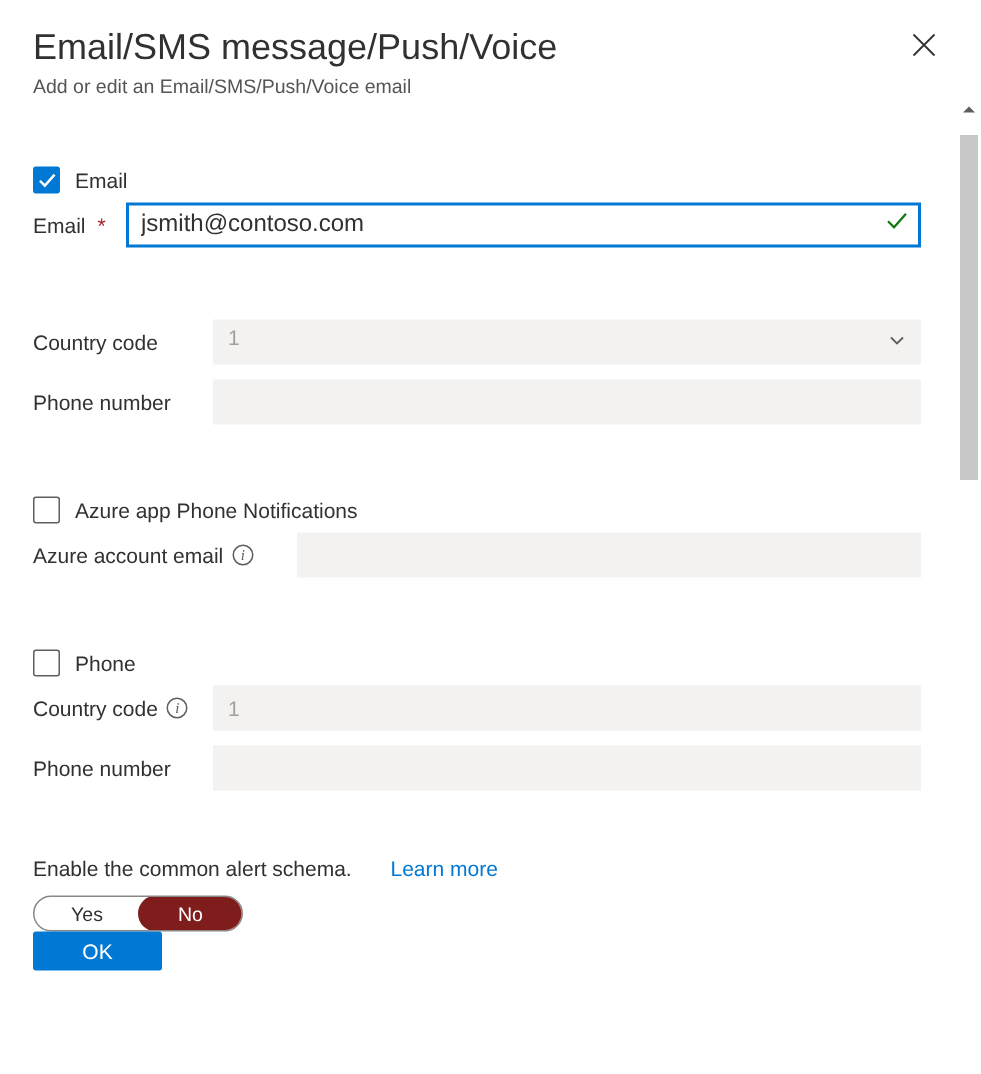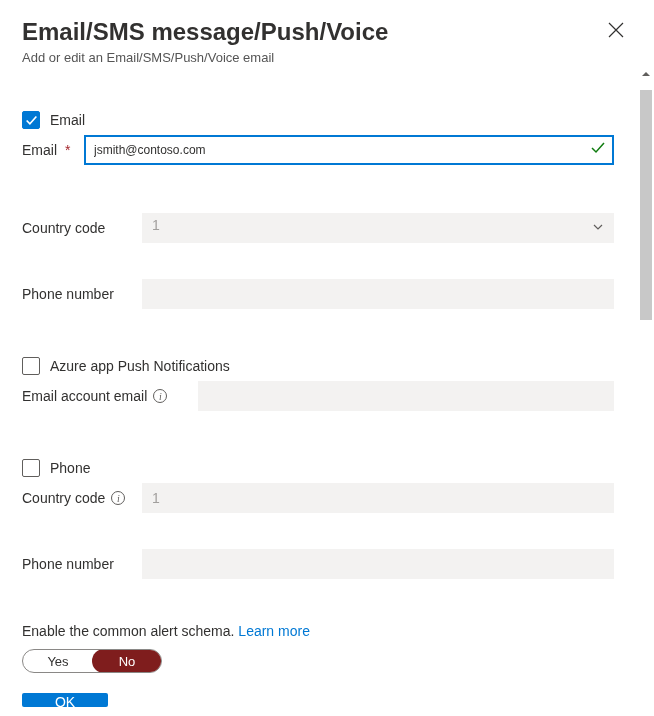--- a/index.html
+++ b/index.html
@@ -4,52 +4,52 @@
 <style>
   * { box-sizing: border-box; }
   html,body { margin:0; padding:0; font-family: "Segoe UI", Arial, sans-serif; color:#323130; background:#fff; }
   .page { position:relative; width:654px; height:716px; overflow:hidden; }
   .scrollbar { position:absolute; right:0; top:70px; bottom:0; width:16px; background:#fff; }
   .scrollbar .track { position:absolute; top:10px; bottom:0; right:0; width:16px; background:#fff; }
   .scrollbar .thumb { position:absolute; top:10px; right:2px; width:12px; height:230px; background:#c8c8c8; border-radius:0; }
   .scrollbar .arrow-up { position:absolute; top:-4px; right:2px; width:12px; height:12px; }
   .scrollbar .arrow-up svg { width:12px; height:12px; }
   .content { padding:18px 24px 0 22px; width:638px; }
-  h1.title { font-size:24px; font-weight:700; margin:0 0 4px 0; color:#323130; }
+  h1.title { font-size:24px; font-weight:400; margin:0 0 4px 0; color:#323130; }
   .subtitle { font-size:13px; color:#555; margin:0 0 0 0; }
   .close-btn { position:absolute; top:22px; right:28px; width:18px; height:18px; cursor:pointer; }
   .close-btn svg { width:16px; height:16px; }
   .section { margin-top:48px; }
   .section.first { margin-top:46px; }
   .cb-row { display:flex; align-items:center; gap:10px; margin-bottom:6px; }
   .checkbox { width:18px; height:18px; border:1px solid #605e5c; border-radius:2px; display:flex; align-items:center; justify-content:center; cursor:pointer; flex-shrink:0; }
   .checkbox.checked { background:#0078d4; border-color:#0078d4; }
   .checkbox.checked svg { width:13px; height:13px; }
   .cb-label { font-size:14px; color:#323130; }
   .field-row { display:flex; align-items:center; margin-top:6px; }
-  .field-row.mt { margin-top:36px; }
+  .field-row.mt { margin-top:10px; }
   .field-label { width:120px; font-size:14px; color:#323130; display:flex; align-items:center; gap:6px; flex-shrink:0; }
   .req { color:#a4262c; margin-left:2px; }
-  .text-input { flex:1; height:30px; border:2px solid #0078d4; padding:2px 30px 2px 8px; font-size:12px; color:#323130; font-family:inherit; outline:none; }
+  .text-input { flex:1; height:30px; border:2px solid #0078d4; padding:2px 30px 2px 8px; font-size:16px; color:#323130; font-family:inherit; outline:none; }
   .text-input.validated { }
   .input-wrap { flex:1; position:relative; display:flex; }
   .valid-icon { position:absolute; right:8px; top:50%; transform:translateY(-50%); color:#107c10; }
   .valid-icon svg { width:16px; height:16px; }
   .disabled-input { flex:1; height:30px; background:#f3f2f1; border:none; padding:4px 10px; font-size:14px; color:#a19f9d; font-family:inherit; }
   .disabled-select { flex:1; height:30px; background:#f3f2f1; border:none; padding:4px 10px; font-size:14px; color:#a19f9d; position:relative; }
   .chevron { position:absolute; right:10px; top:50%; transform:translateY(-50%); }
   .chevron svg { width:12px; height:12px; }
   .info-icon { width:14px; height:14px; border:1px solid #605e5c; border-radius:50%; display:inline-flex; align-items:center; justify-content:center; font-size:10px; font-style:italic; font-family:Georgia,serif; color:#605e5c; cursor:default; }
   .schema-row { margin-top:44px; font-size:14px; }
-  .learn-more { color:#0078d4; text-decoration:none; margin-left:0; cursor:pointer; }
+  .learn-more { color:#0078d4; text-decoration:none; margin-left:22px; cursor:pointer; }
   .toggle { margin-top:10px; width:140px; height:24px; border:1px solid #8a8886; border-radius:12px; display:flex; overflow:hidden; font-size:13px; }
   .toggle .opt { flex:1; display:flex; align-items:center; justify-content:center; cursor:pointer; }
   .toggle .opt.active { background:#7f1d1d; color:#fff; border-radius:12px; margin:-1px; }
   .toggle .opt.inactive { color:#323130; }
-  .ok-btn { margin-top:20px; width:86px; height:14px; background:#0078d4; color:#fff; border:none; border-radius:2px; font-size:14px; cursor:pointer; font-family:inherit;}
+  .ok-btn { width:86px; height:26px; background:#0078d4; color:#fff; border:none; border-radius:2px; font-size:14px; cursor:pointer; font-family:inherit;}
 </style>
 </head>
 <body>
 
 <div class="page">
 
   <div class="close-btn">
     <svg viewBox="0 0 16 16">
         <path d="M1 1 L15 15 M15 1 L1 15" stroke="#323130" stroke-width="1.2" fill="none"></path>
       </svg>
@@ -101,25 +101,25 @@
       <div class="field-row mt">
         <div class="field-label">Phone number</div>
         <input class="disabled-input" disabled="" value="" style="">
       </div>
     </div>
 
     
     <div class="section">
       <div class="cb-row">
         <div class="checkbox"></div>
-        <span class="cb-label">Azure app Push Notifications</span>
+        <span class="cb-label">Azure app Phone Notifications</span>
       </div>
       <div class="field-row">
         <div class="field-label" style="width:176px;">
-          <span>Email account email</span>
+          <span>Azure account email</span>
           <span class="info-icon">i</span>
         </div>
         <input class="disabled-input" disabled="" value="" style="">
       </div>
     </div>
 
     
     <div class="section">
       <div class="cb-row">
         <div class="checkbox"></div>

